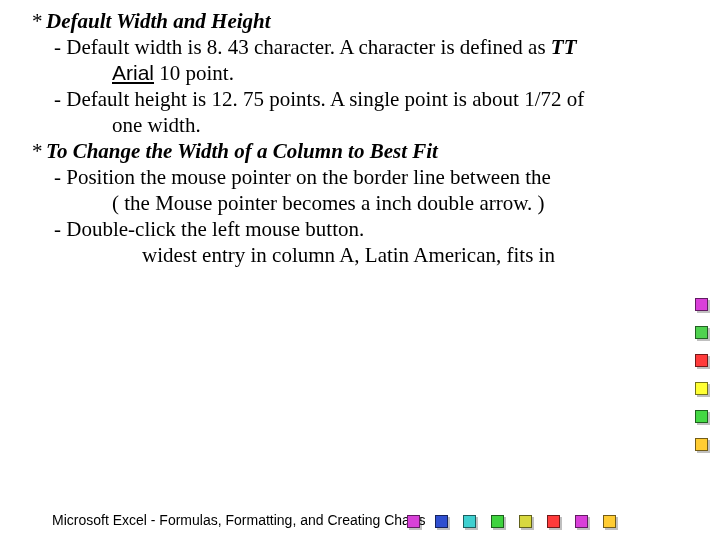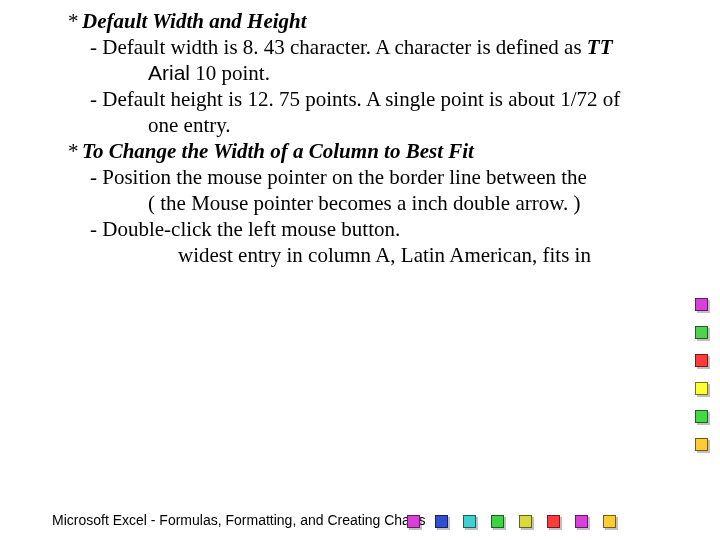--- a/index.html
+++ b/index.html
@@ -22,21 +22,21 @@
   .title {
     font-family: Arial, Helvetica, sans-serif;
     font-size: 30px;
     text-align: center;
     margin: 14px 40px 6px 40px;
     line-height: 1.18;
   }
   .body {
     font-size: 21px;
     line-height: 1.24;
-    margin: 8px 60px 0 68px;
+    margin: 8px 60px 0 32px;
   }
   .lvl1 {
     margin: 0;
     padding-left: 0;
   }
   .lvl1-hdr {
     font-style: italic;
     font-weight: bold;
   }
   .star {
@@ -58,20 +58,21 @@
     margin-left: 110px;
     text-indent: 0;
   }
   .tt {
     font-style: italic;
     font-weight: bold;
   }
   .arial-inline {
     font-family: Arial, Helvetica, sans-serif;
     font-style: normal;
+    text-decoration: underline;
   }
   .footer {
     position: absolute;
     left: 52px;
     bottom: 20px;
     font-family: Arial, Helvetica, sans-serif;
     font-size: 14px;
   }
   
   .sq {
@@ -113,21 +114,21 @@
     <div class="lvl2">
       <span>- Default width is 8. 43 character. A character is defined as </span><span class="tt">TT</span>
     </div>
     <div class="cont">
       <span class="arial-inline">Arial</span><span> 10 point.</span>
     </div>
     <div class="lvl2">
       <span>- Default height is 12. 75 points. A single point is about 1/72 of</span>
     </div>
     <div class="cont">
-      <span>one entry.</span>
+      <span>one width.</span>
     </div>
 
     <div class="lvl1">
       <span class="star">*</span><span class="lvl1-hdr">To Change the Width of a Column to Best Fit</span>
     </div>
     <div class="lvl2">
       <span>- Position the mouse pointer on the border line between the</span>
     </div>
     <div class="cont">
       <span>( the Mouse pointer becomes a inch double arrow. )</span>

